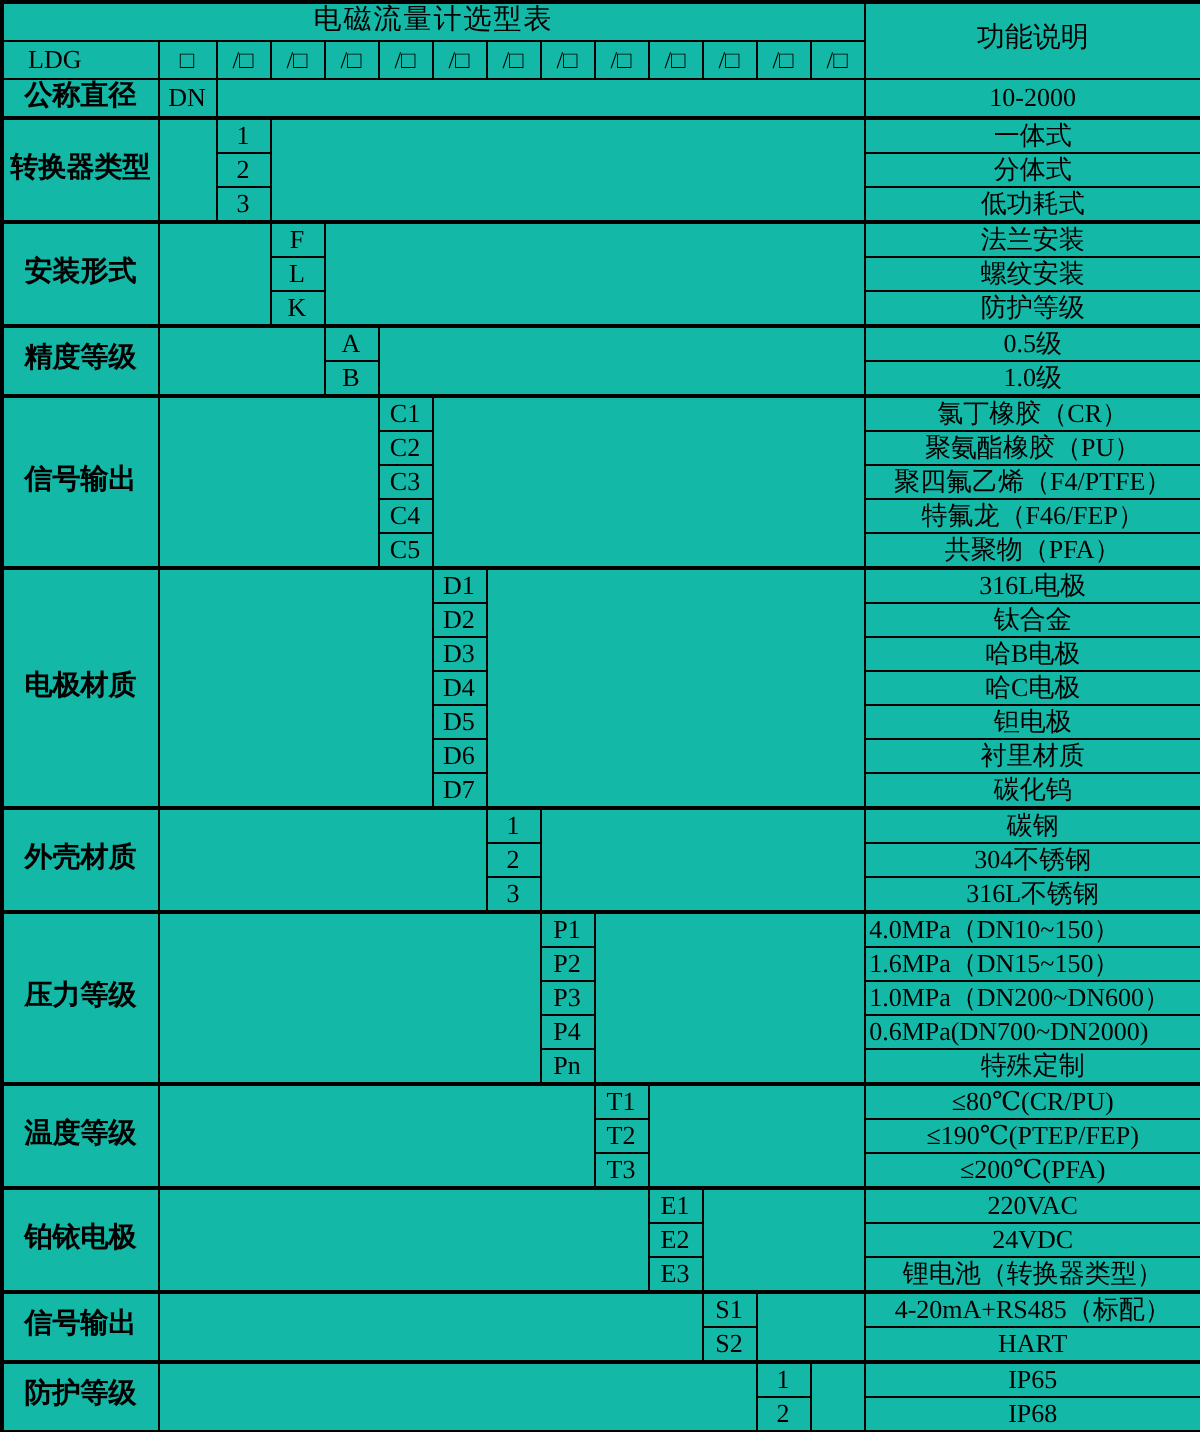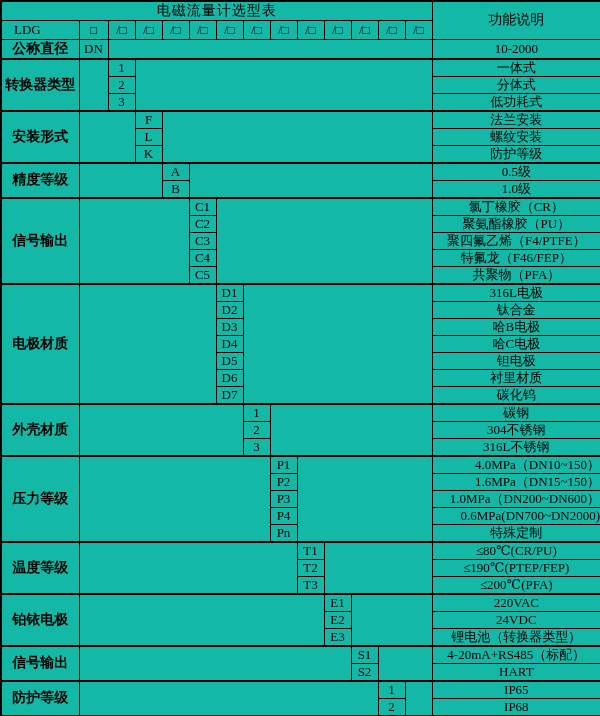--- a/index.html
+++ b/index.html
@@ -9,21 +9,21 @@
   table{border:2px solid #000;}
   td{border:1px solid #000;padding:0;text-align:center;vertical-align:middle;
      overflow:hidden;white-space:nowrap;height:16px;line-height:1.05;}
   tr.hrow td{height:18px;}
   tr.sep td{border-top:2px solid #000;}
   td.title{font-size:14px;letter-spacing:1px;}
   td.fn{font-size:14px;border-radius:17px;}
   td.lbl{font-size:14px;font-weight:bold;}
   td.ldg{text-align:left;padding-left:12px;font-size:13px;}
   td.slot{font-size:12px;}
-  td.left{text-align:right;padding-left:2px;}
+  td.left{text-align:left;padding-left:2px;}
   td.desc{font-size:13px;}
 </style>
 </head>
 <body>
 
 <div class="sheet">
 <table>
 <colgroup>
   <col style="width:78px">
   <col style="width:29px">

